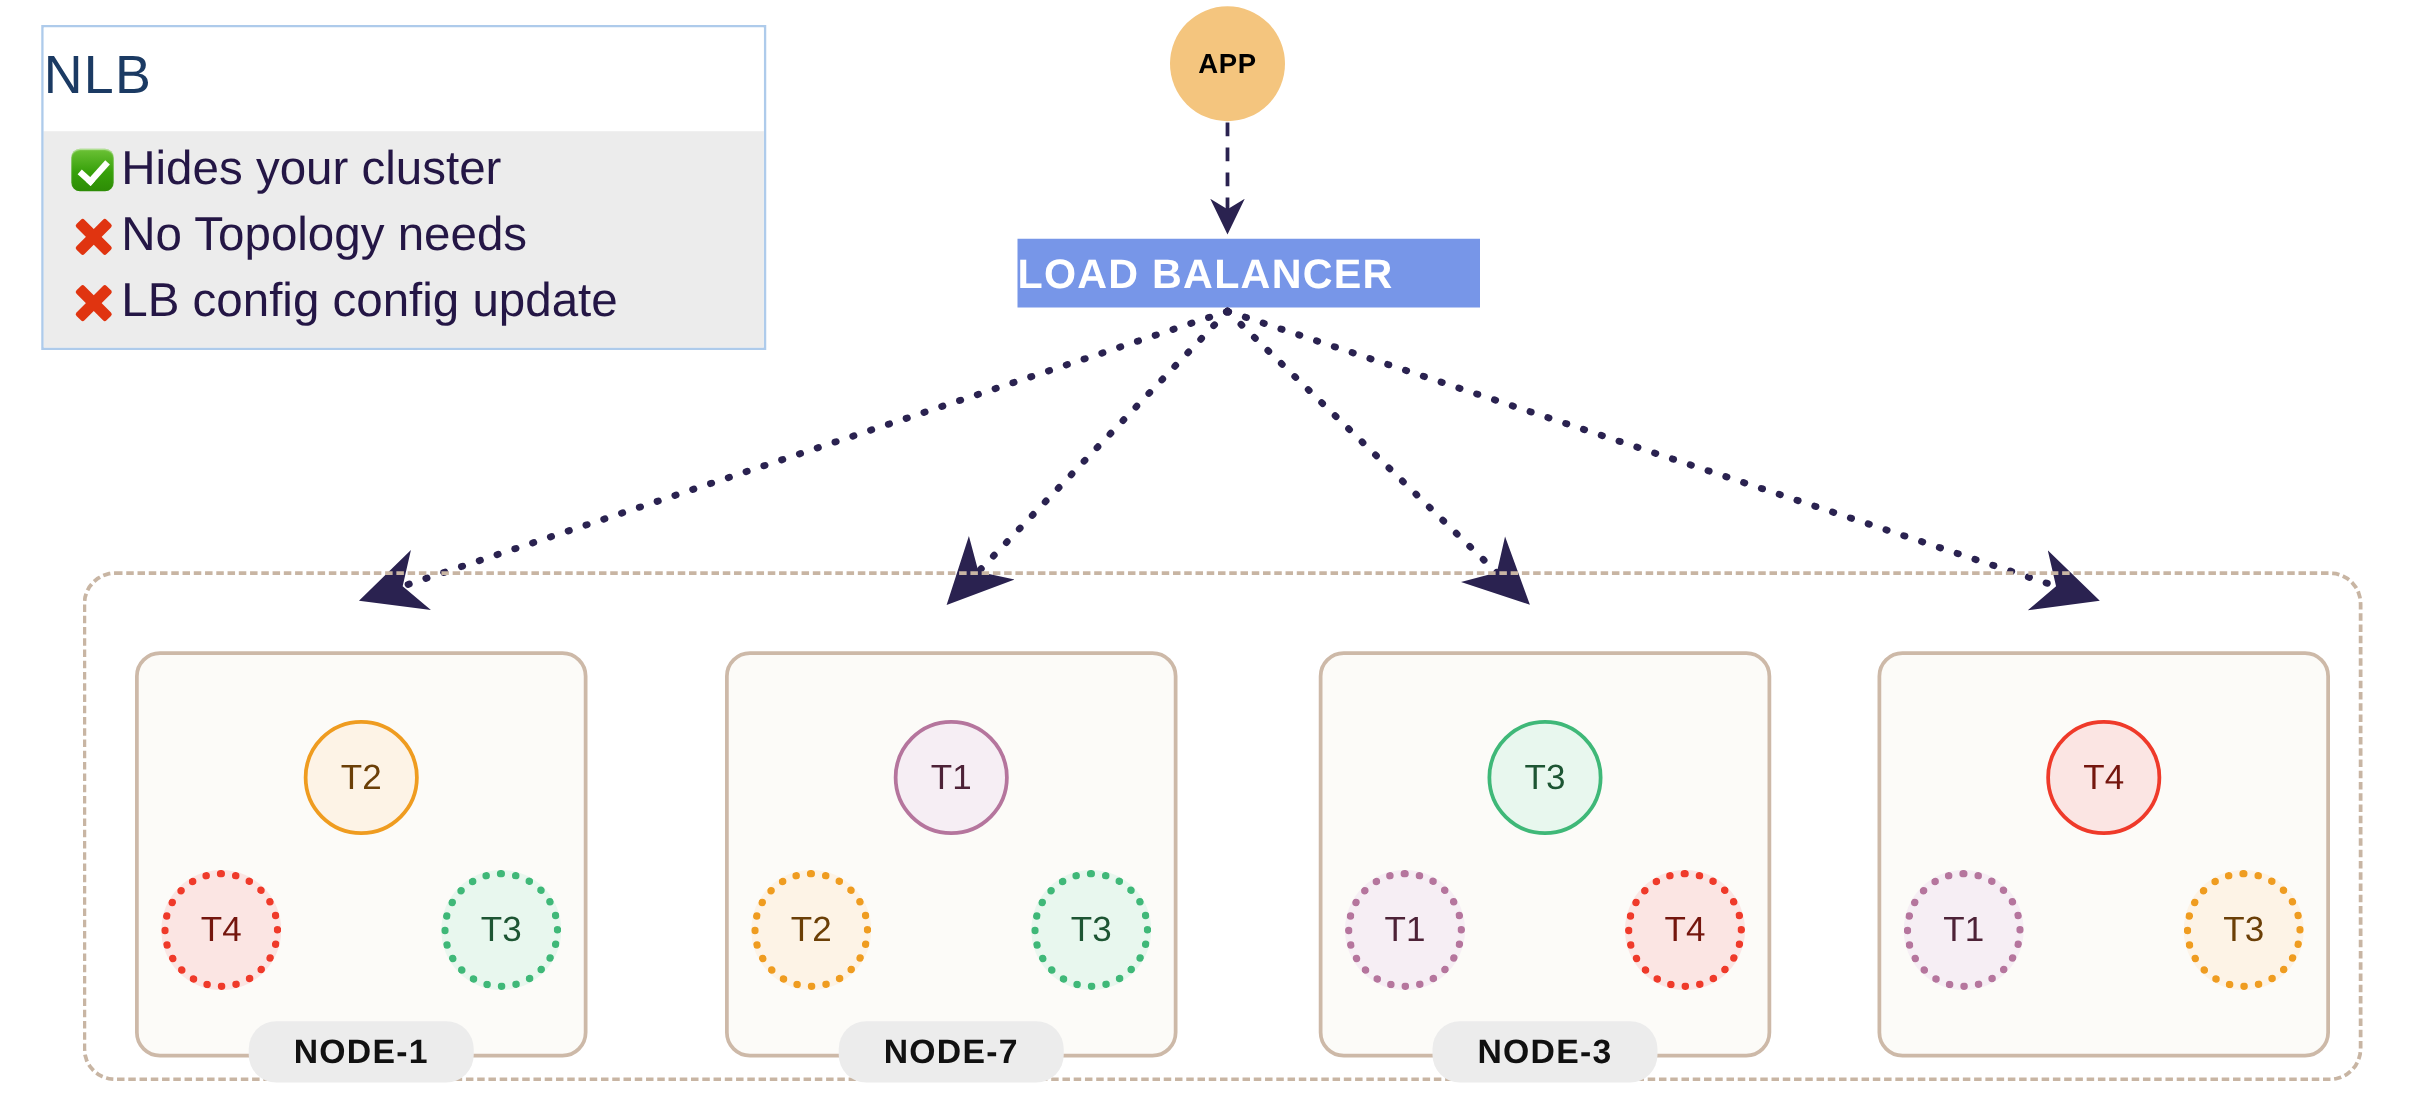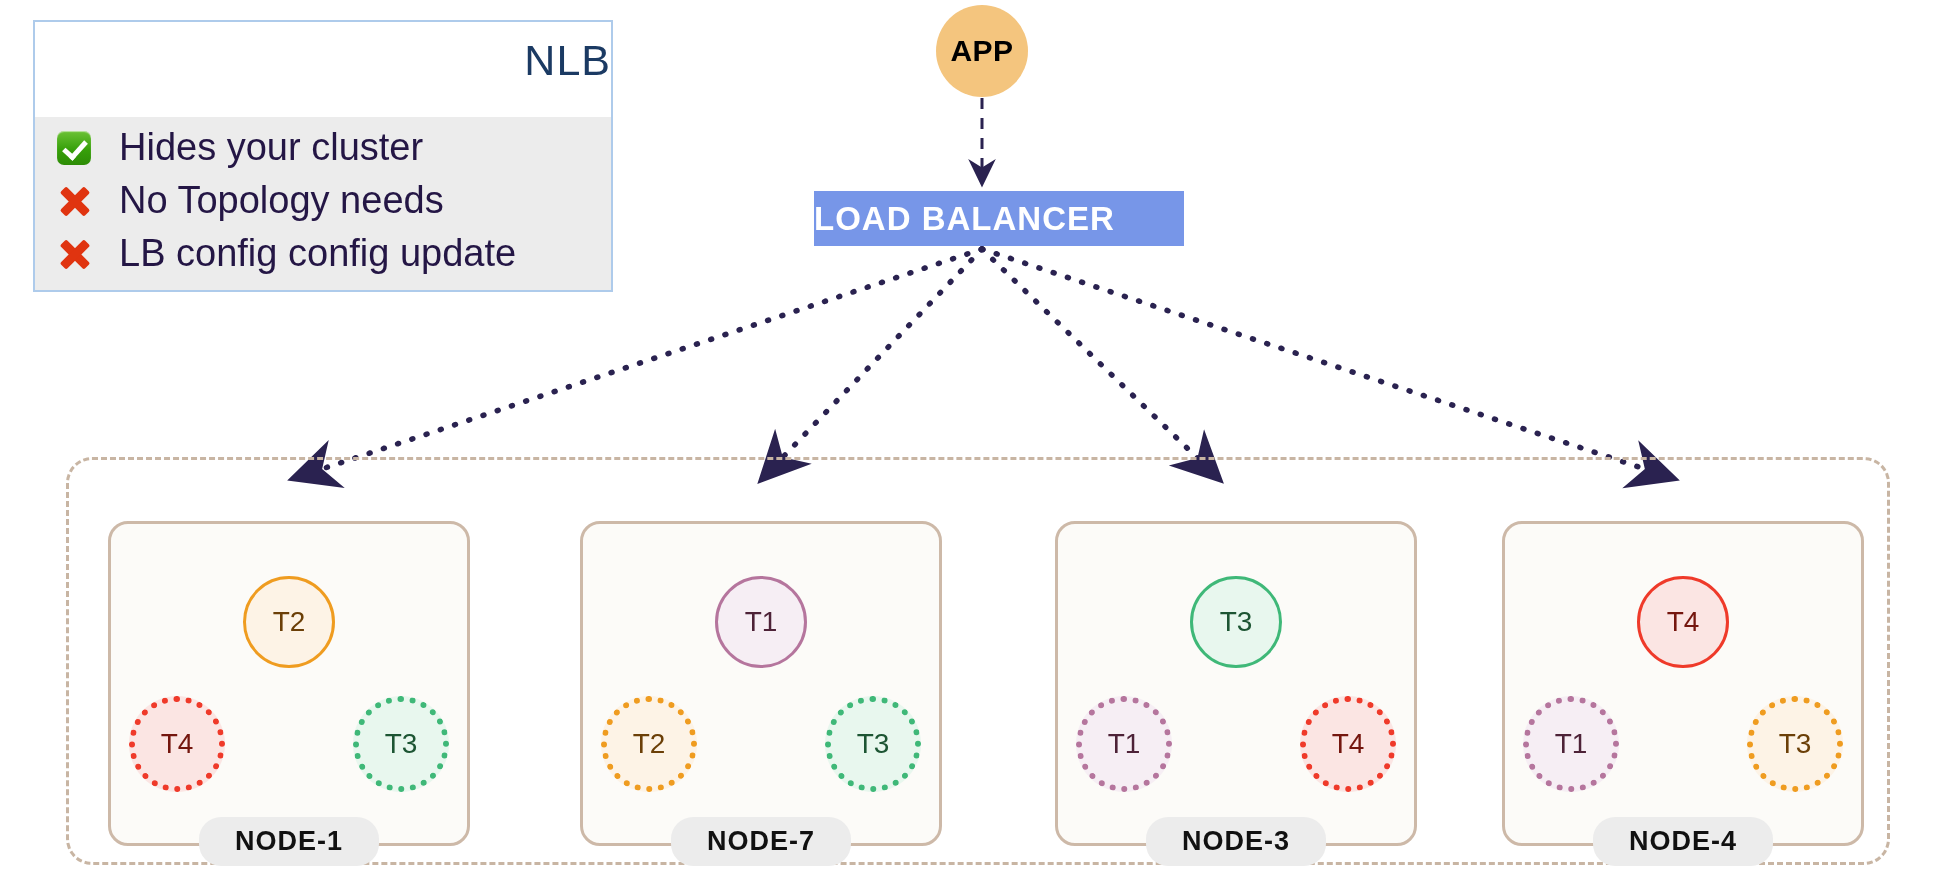--- a/index.html
+++ b/index.html
@@ -19,25 +19,25 @@
   #legend-box {
     position: absolute;
     left: 33px;
     top: 20px;
     width: 580px;
     border: 2px solid #aecbeb;
     box-sizing: border-box;
     background: #ffffff;
   }
   #legend-title {
-    text-align: right;
+    text-align: left;
     color: #1b3a63;
     font-size: 43px;
     letter-spacing: 1px;
-    padding: 14px 0 32px 0;
+    padding: 14px 0 20px 0;
     background: #ffffff;
   }
   #legend-items {
     background: #ececec;
     padding: 4px 0 10px 0;
   }
   .legend-row {
     display: flex;
     align-items: center;
     padding: 1px 0 1px 16px;
@@ -46,21 +46,20 @@
   .legend-icon {
     width: 46px;
     min-width: 46px;
     display: flex;
     align-items: center;
     justify-content: center;
   }
   .legend-label {
     color: #241645;
     font-size: 38px;
-    margin-left: 22px;
     white-space: nowrap;
   }
   
   .icon-check {
     width: 34px;
     height: 34px;
     border-radius: 7px;
     background: linear-gradient(180deg,#6cc236 0%,#37a00a 55%,#2d8c06 100%);
     position: relative;
     box-shadow: inset 0 1px 1px rgba(255,255,255,.55);
@@ -96,21 +95,21 @@
     left: 936px;
     top: 5px;
     width: 92px;
     height: 92px;
     border-radius: 50%;
     background: #f4c57e;
     display: flex;
     align-items: center;
     justify-content: center;
     color: #000000;
-    font-size: 30px;
+    font-size: 22px;
     font-weight: bold;
     letter-spacing: .5px;
   }
 
   
   #load-balancer {
     position: absolute;
     left: 814px;
     top: 191px;
     width: 370px;
@@ -308,14 +307,13 @@
 <div class="node-box" id="node-box-3">
   <div class="shard primary slot-top c-red">
     <span>T4</span>
   </div>
   <div class="shard replica slot-left c-purple">
     <span>T1</span>
   </div>
   <div class="shard replica slot-right c-orange">
     <span>T3</span>
   </div>
-  <div class="node-label">NODE-4</div>
 </div>
 
 </body></html>

